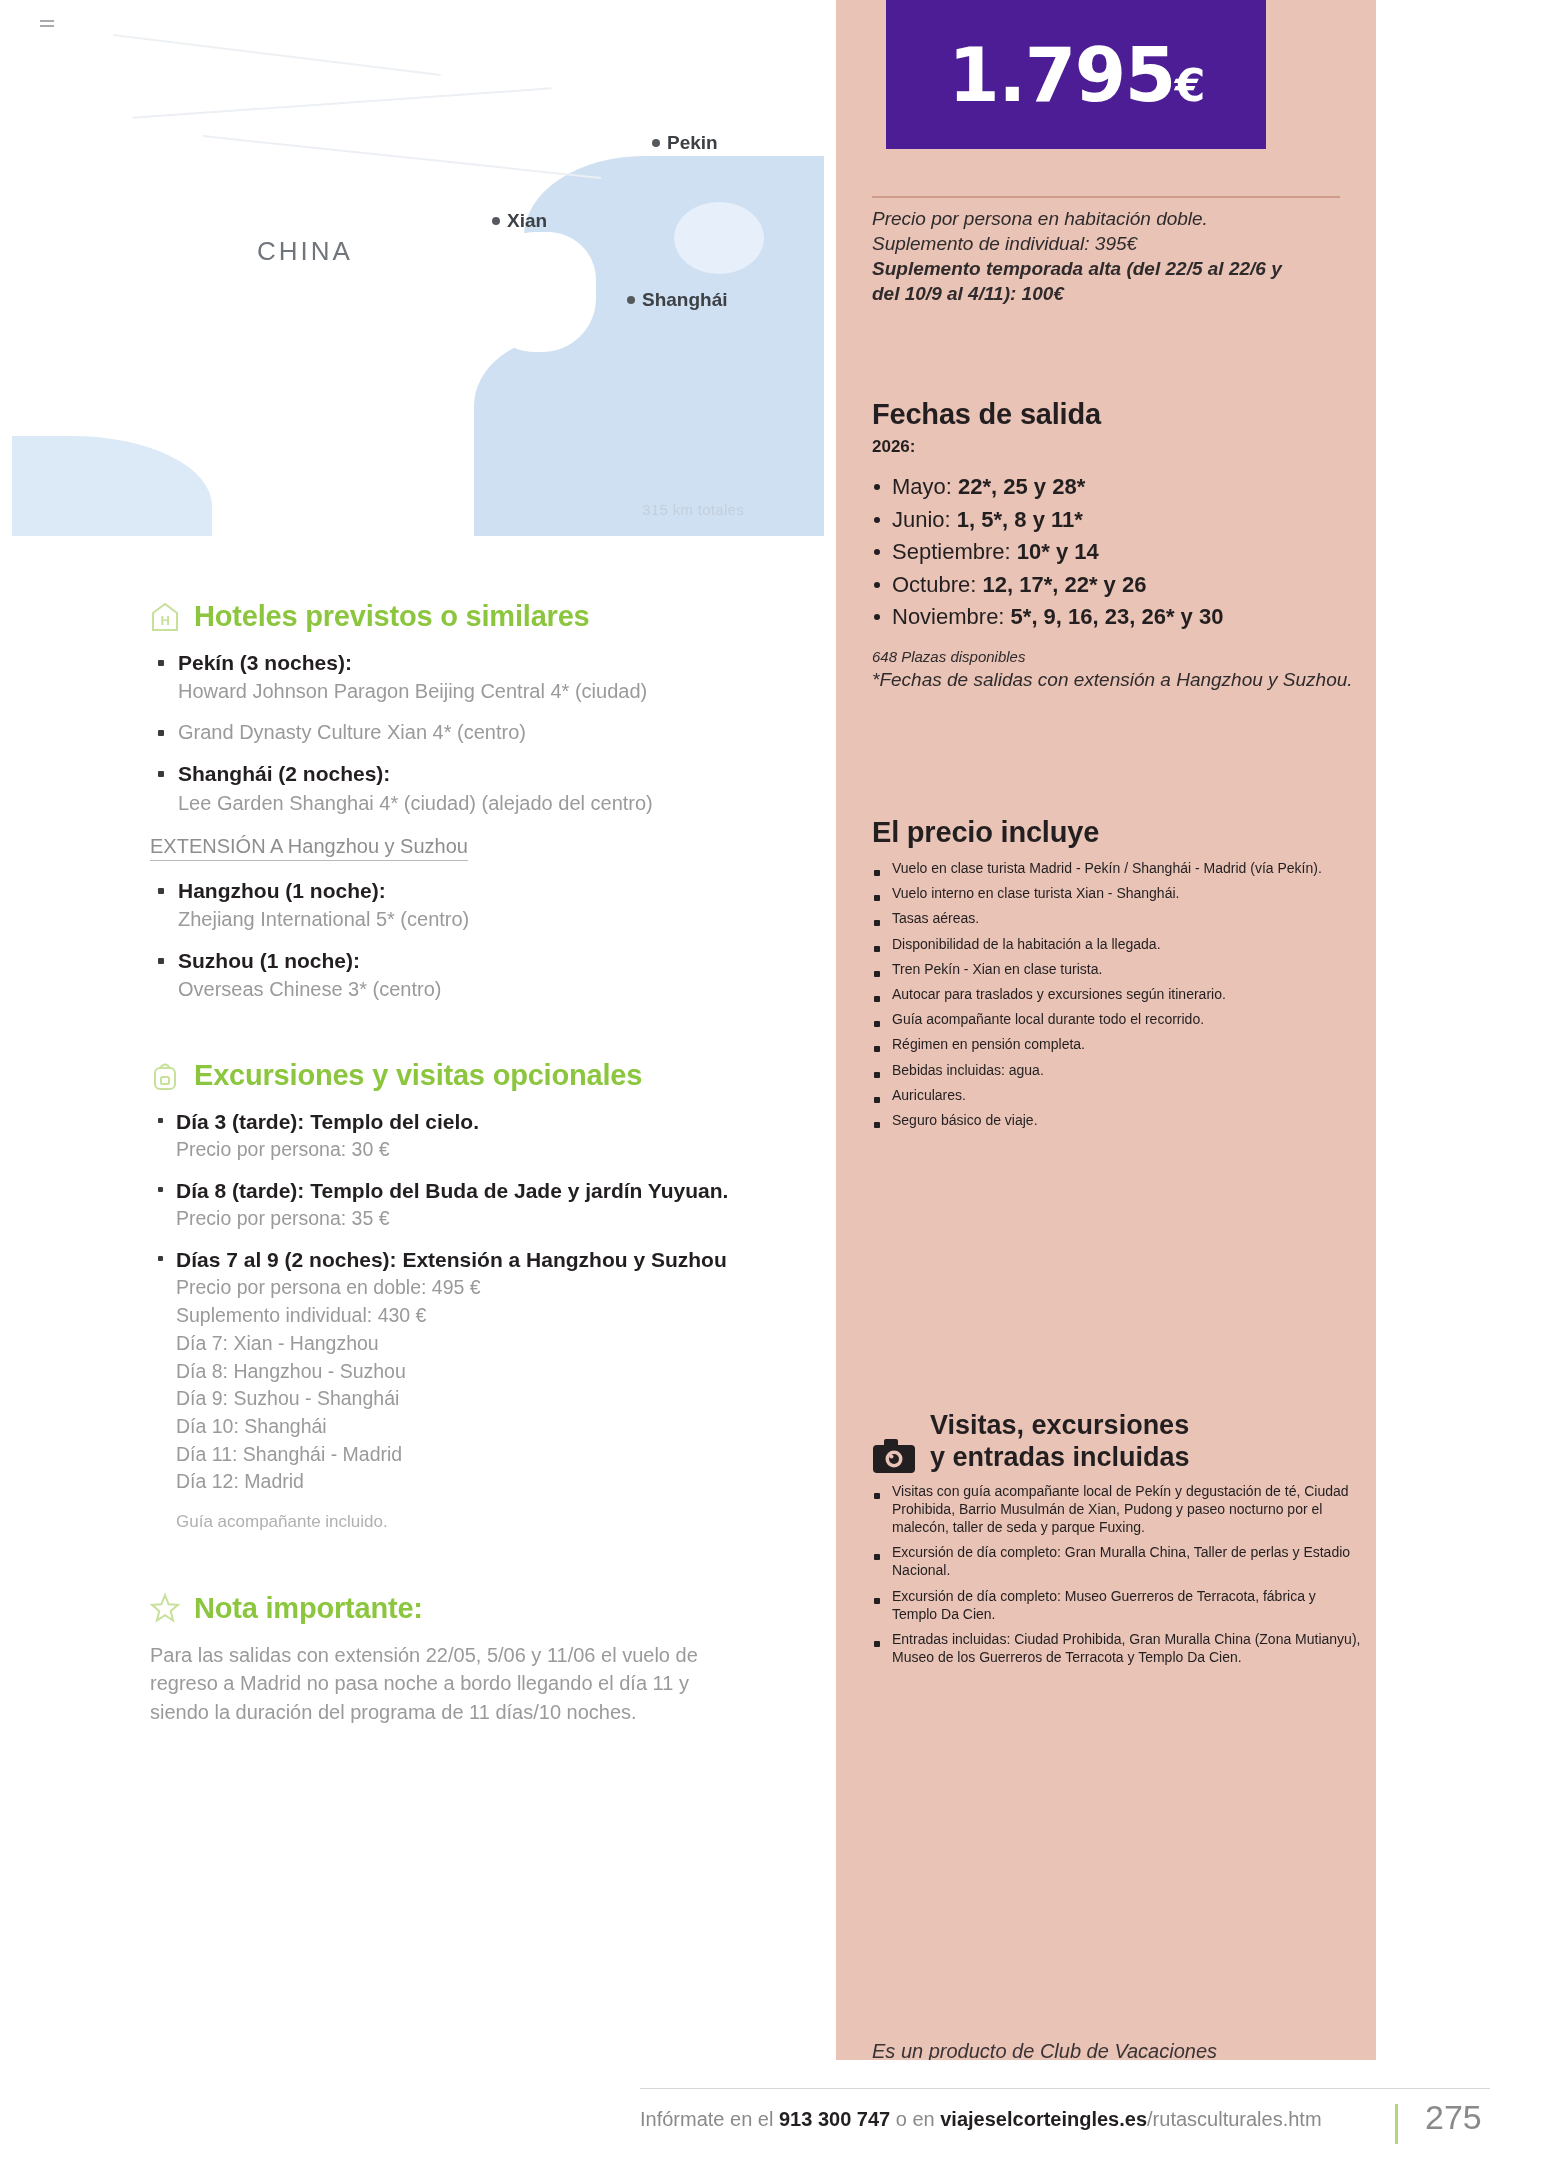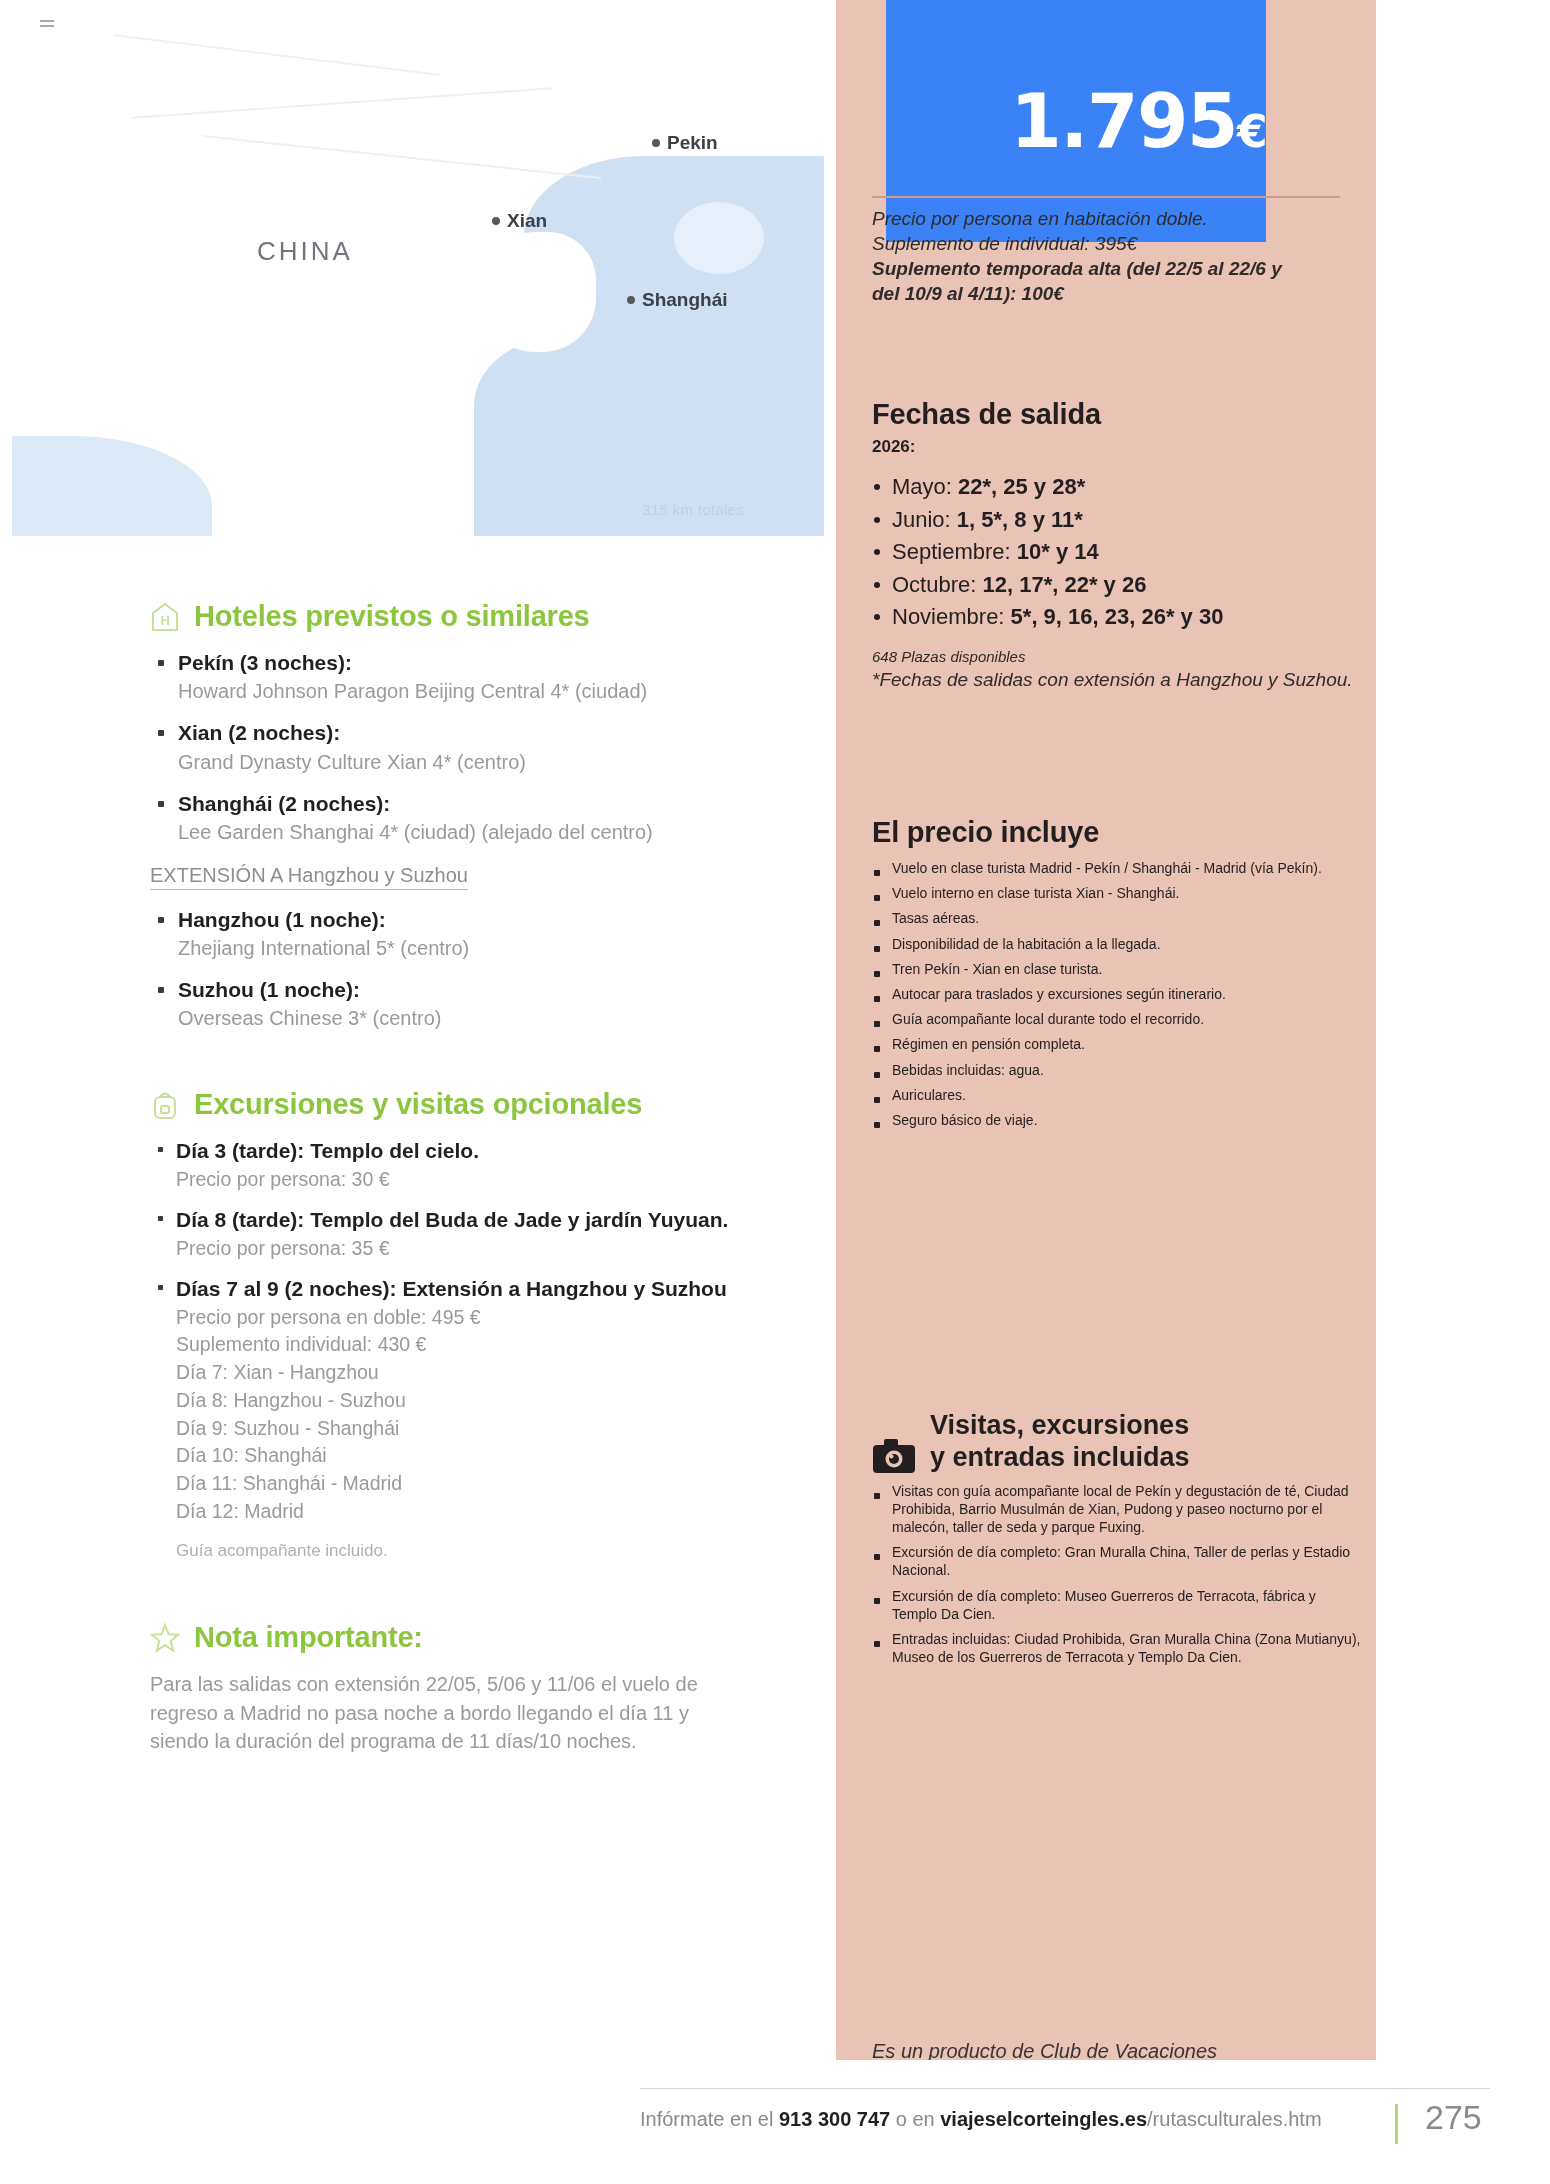--- a/index.html
+++ b/index.html
@@ -79,23 +79,23 @@
   .note-small{font-size:17px;color:#b0b0b0;margin-top:16px;}
 
   .nota-text{font-size:20px;color:#9a9a9a;line-height:1.42;}
 
   
   .right-col{
     position:absolute;left:836px;top:0;width:540px;height:2060px;
     background:#e8c3b6;
   }
   .price-box{
-    position:absolute;right:110px;top:0;width:380px;height:242px;
-    background:#3b82f6;
-    display:flex;align-items:center;justify-content:flex-end;
+    position:absolute;right:110px;top:0;width:380px;height:149px;
+    background:#4c1d95;
+    display:flex;align-items:center;justify-content:center;
   }
   .price-box .amt{
     color:#ffffff;font-size:74px;font-weight:bold;letter-spacing:-1.5px;
     font-family:"DejaVu Sans", sans-serif;
   }
   .price-box .amt .cur{font-size:44px;font-weight:bold;}
   .price-rule{position:absolute;left:36px;top:196px;width:468px;height:2px;background:#cf9c8b;}
 
   .price-notes{position:absolute;left:36px;top:206px;width:480px;font-style:italic;}
   .price-notes div{font-size:19px;color:#2f2b2c;line-height:1.32;}
@@ -188,21 +188,20 @@
         </span>
         <span>Hoteles previstos o similares</span>
       </h2>
 
       <ul class="bul">
         <li>
           <div class="b-title">Pekín (3 noches):</div>
           <div class="b-sub">Howard Johnson Paragon Beijing Central 4* (ciudad)</div>
         </li>
         <li>
-          <div class="b-title">Xian (2 noches):</div>
           <div class="b-sub">Grand Dynasty Culture Xian 4* (centro)</div>
         </li>
         <li>
           <div class="b-title">Shanghái (2 noches):</div>
           <div class="b-sub">Lee Garden Shanghai 4* (ciudad) (alejado del centro)</div>
         </li>
       </ul>
 
       <div class="ext-line">EXTENSIÓN A Hangzhou y Suzhou</div>
 

